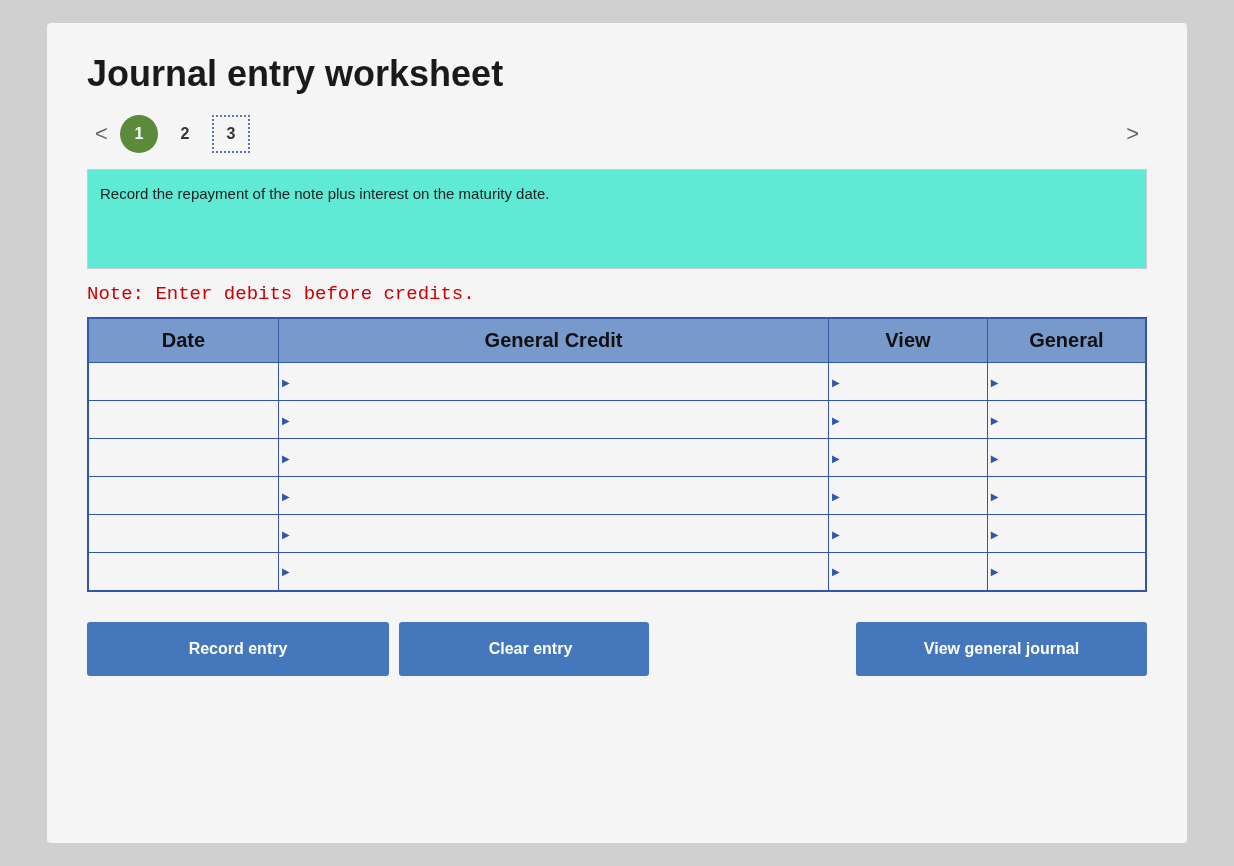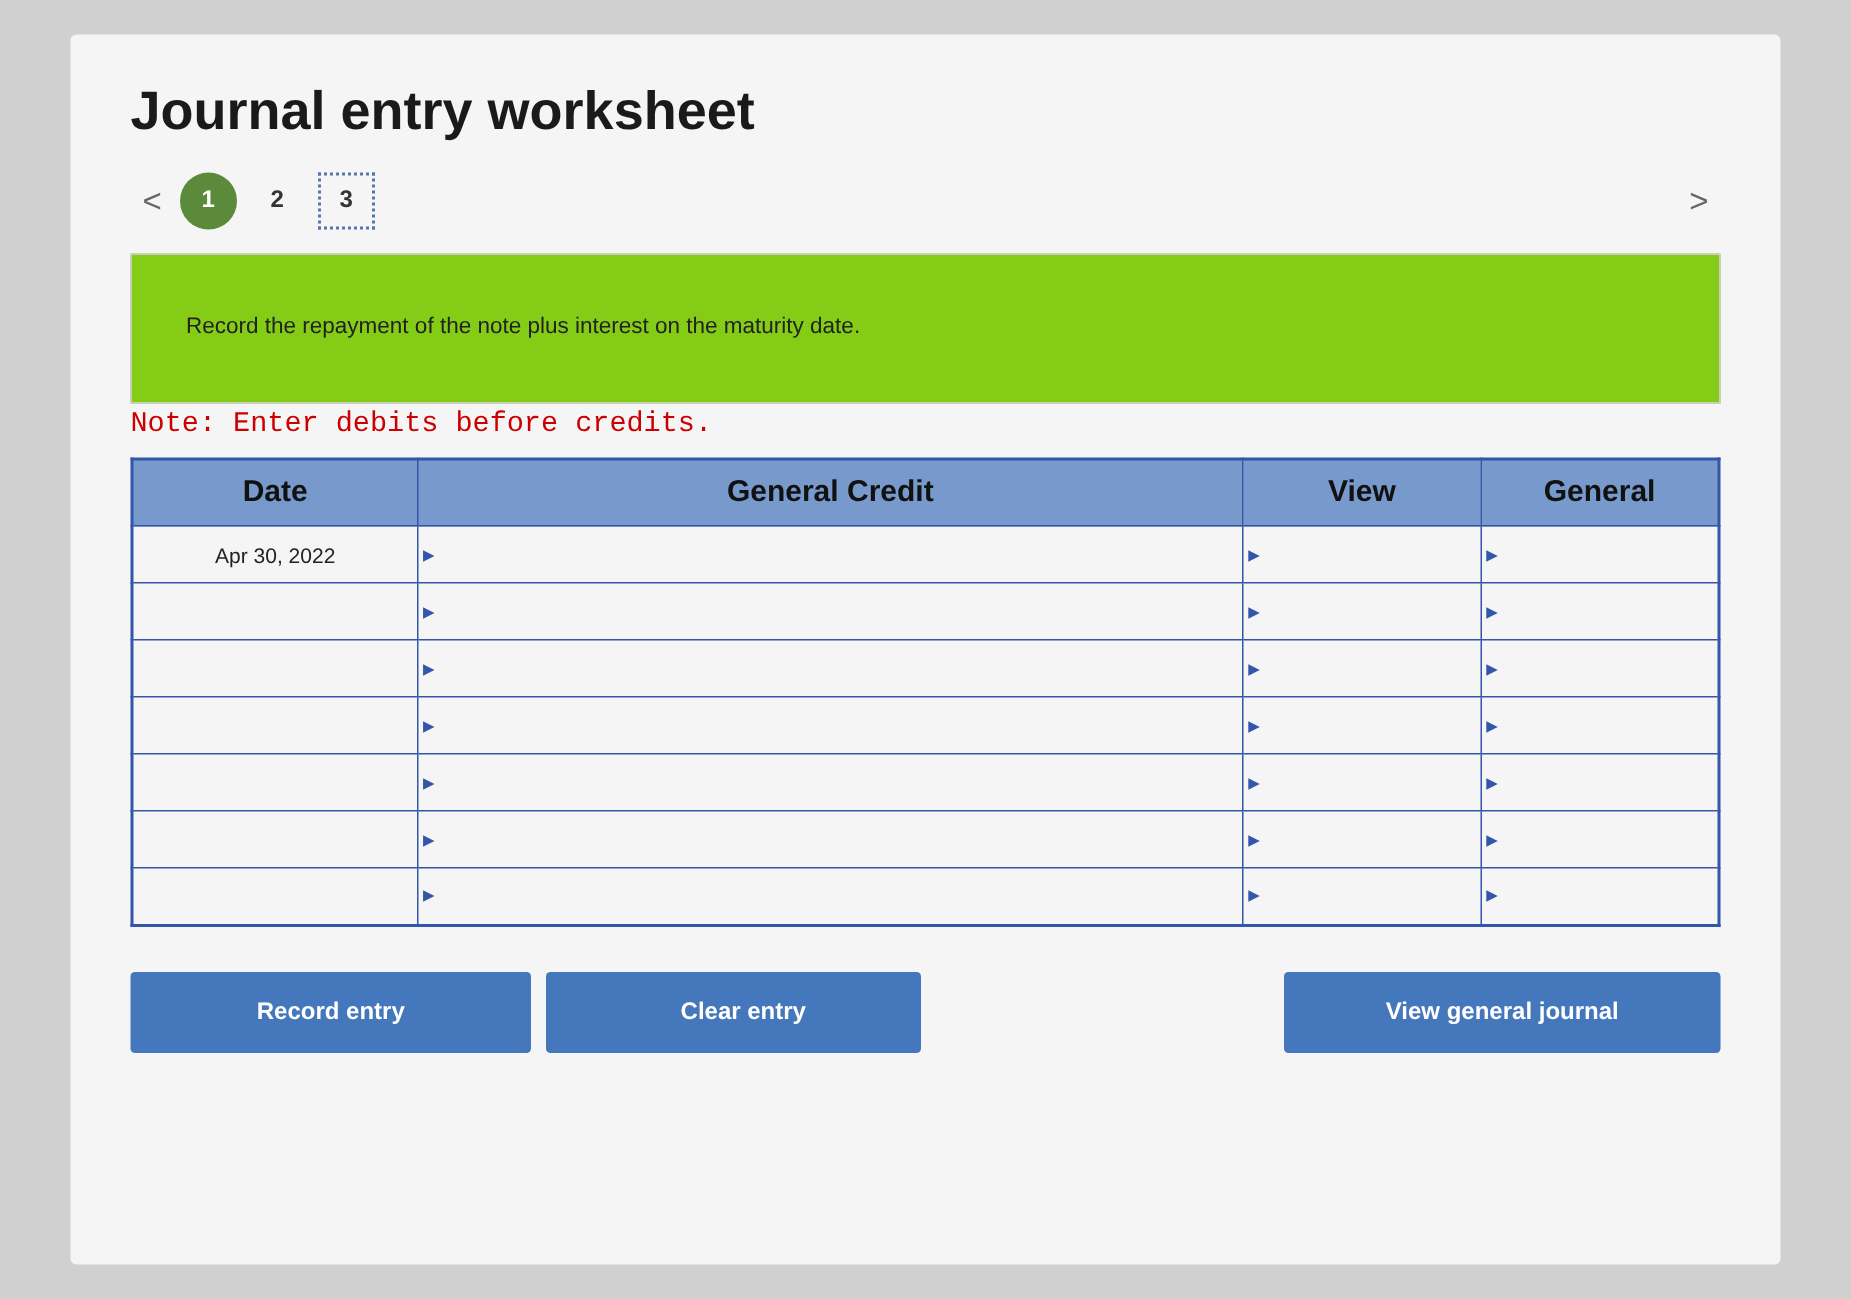--- a/index.html
+++ b/index.html
@@ -59,23 +59,23 @@
     }
     .page-num.dotted {
       border: 2px dotted #5577aa;
       color: #333;
     }
     .right-arrow {
       margin-left: auto;
     }
     .instruction-box {
       border: 1px solid #ccc;
-      background: #84cc16;
-      padding: 36px;
-      margin-bottom: 2px;
+      background: #5eead4;
+      padding: 12px;
+      margin-bottom: 14px;
       min-height: 100px;
       font-size: 15px;
       color: #222;
       line-height: 1.6;
     }
     .note-text {
       color: #cc0000;
       font-size: 19px;
       margin-bottom: 12px;
       font-family: 'Courier New', monospace;
@@ -144,21 +144,21 @@
       border: none;
       cursor: pointer;
       font-size: 16px;
       font-weight: bold;
       color: white;
       background: #4477bb;
       padding: 0 30px;
       border-radius: 3px;
     }
     .btn-record {
-      width: 267px;
+      width: 302px;
       margin-right: 10px;
     }
     .btn-clear {
       width: 250px;
       padding-left: 43px;
     }
     .btn-view {
       width: 291px;
       margin-left: auto;
     }
@@ -187,26 +187,20 @@
   <table class="journal-table">
     <thead>
       <tr>
         <th class="col-date">Date</th>
         <th class="col-journal">General Credit</th>
         <th class="col-debit">View</th>
         <th class="col-credit">General</th>
       </tr>
     </thead>
     <tbody id="table-body">
-    <tr>
-          <td class="date-cell col-date">Apr 30, 2022</td>
-          <td class="input-cell col-journal"><input class="cell-input" type="text" style=""></td>
-          <td class="input-cell col-debit"><input class="cell-input" type="text" style=""></td>
-          <td class="input-cell col-credit"><input class="cell-input" type="text" style=""></td>
-        </tr>
         <tr>
           <td class="date-cell col-date"></td>
           <td class="input-cell col-journal"><input class="cell-input" type="text" style=""></td>
           <td class="input-cell col-debit"><input class="cell-input" type="text" style=""></td>
           <td class="input-cell col-credit"><input class="cell-input" type="text" style=""></td>
         </tr>
         <tr>
           <td class="date-cell col-date"></td>
           <td class="input-cell col-journal"><input class="cell-input" type="text" style=""></td>
           <td class="input-cell col-debit"><input class="cell-input" type="text" style=""></td>

